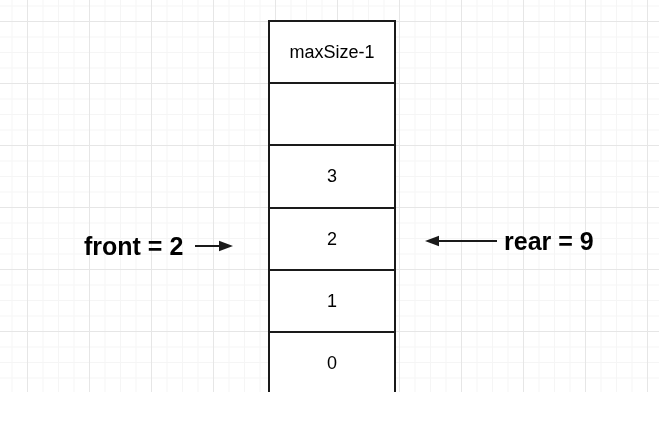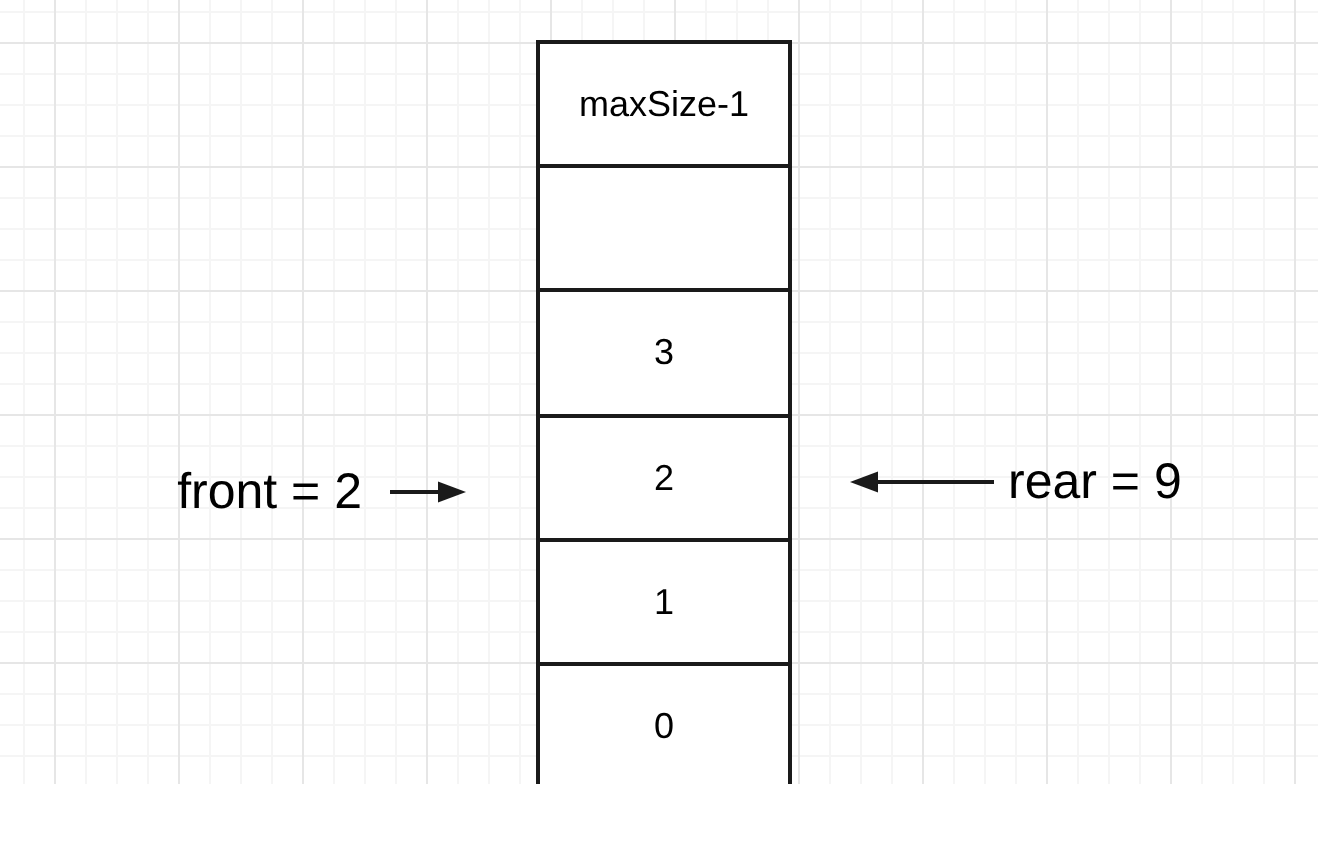--- a/index.html
+++ b/index.html
@@ -49,20 +49,21 @@
   }
   .cell:last-child { border-bottom: none; }
 
   
   .pointer-label {
     position: absolute;
     font-size: 25px;
     color: #000000;
     line-height: 27px;
     white-space: nowrap;
+    font-weight: bold;
   }
   .front-label {
     left: 84px;
     top: 233px;
     width: 97px;
     text-align: right;
   }
   .rear-label {
     left: 504px;
     top: 228px;

